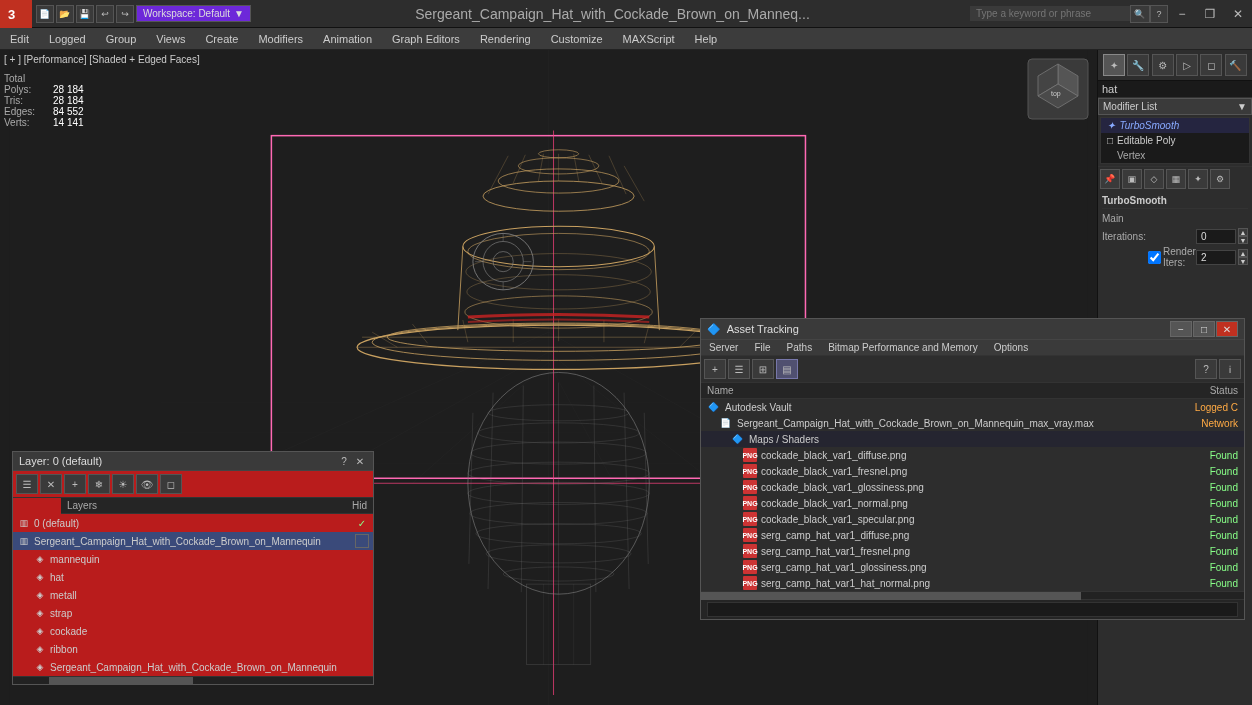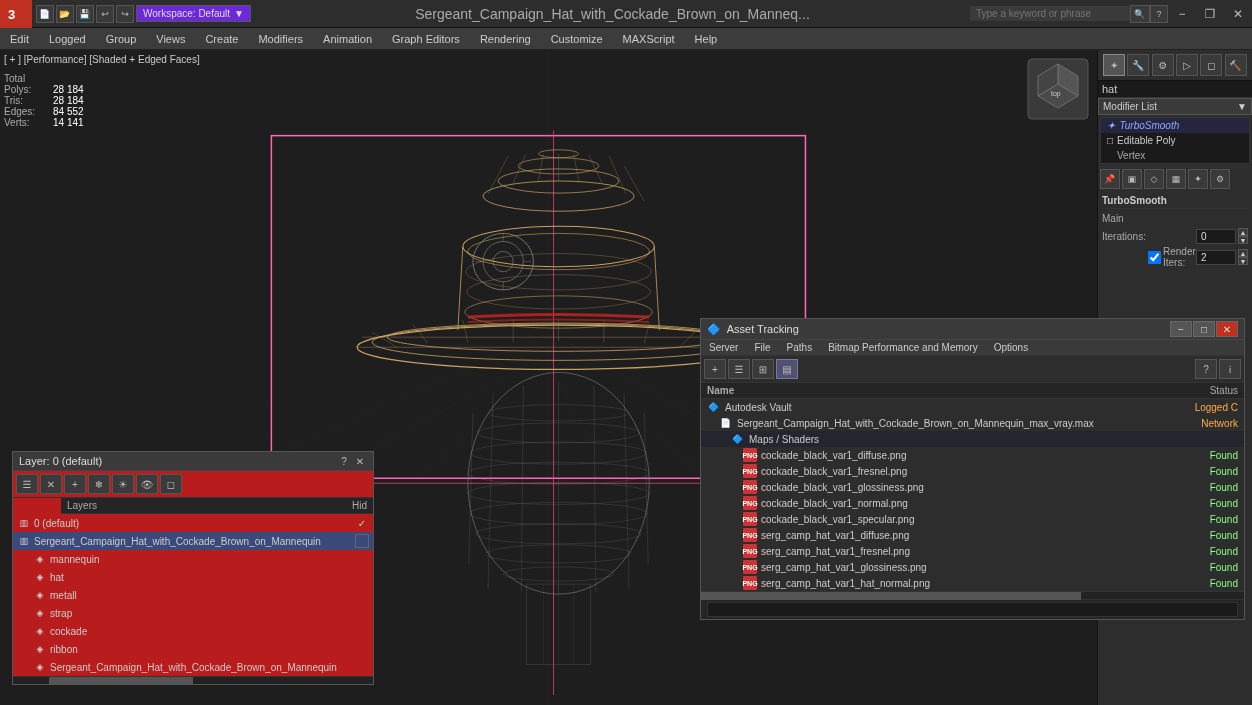--- a/index.html
+++ b/index.html
@@ -107,21 +107,21 @@
     #asset-panel .ap-win-btn { width: 22px; height: 16px; background: #555; border: 1px solid #666; display: flex; align-items: center; justify-content: center; font-size: 10px; color: #ddd; cursor: pointer; }
     #asset-panel .ap-win-btn.close { background: #c03020; }
     #asset-panel .ap-menubar { background: #3a3a3a; display: flex; align-items: center; border-bottom: 1px solid #333; }
     #asset-panel .ap-menu-item { padding: 2px 8px; font-size: 10px; color: #ccc; cursor: pointer; }
     #asset-panel .ap-toolbar { display: flex; align-items: center; padding: 3px; gap: 2px; border-bottom: 1px solid #333; justify-content: space-between; }
     #asset-panel .apt-group { display: flex; gap: 2px; }
     #asset-panel .apt-btn { width: 22px; height: 20px; background: #3a3a3a; border: 1px solid #555; display: flex; align-items: center; justify-content: center; font-size: 10px; color: #bbb; cursor: pointer; }
     #asset-panel .apt-btn.active { background: #505070; border-color: #7777aa; }
     #asset-panel .ap-table-header { display: flex; background: #252525; border-bottom: 1px solid #333; padding: 2px 6px; }
     #asset-panel .ap-th { font-size: 10px; color: #aaa; }
-    #asset-panel .ap-th.name { flex: 1; font-weight: bold; }
+    #asset-panel .ap-th.name { flex: 1; }
     #asset-panel .ap-th.status { width: 80px; text-align: right; }
     #asset-list { overflow-y: auto; max-height: 230px; }
     .ap-row { display: flex; align-items: center; padding: 1px 6px; cursor: pointer; }
     .ap-row.group { background: #252530; }
     .ap-row-icon { width: 14px; height: 14px; margin-right: 4px; display: flex; align-items: center; justify-content: center; font-size: 9px; }
     .ap-row-name { flex: 1; font-size: 10px; color: #ccc; white-space: nowrap; overflow: hidden; text-overflow: ellipsis; }
     .ap-row-status { width: 80px; font-size: 10px; text-align: right; }
     .status-found { color: #88ff88; }
     .status-network { color: #ffaa44; }
     .status-logged { color: #ffaa44; }

